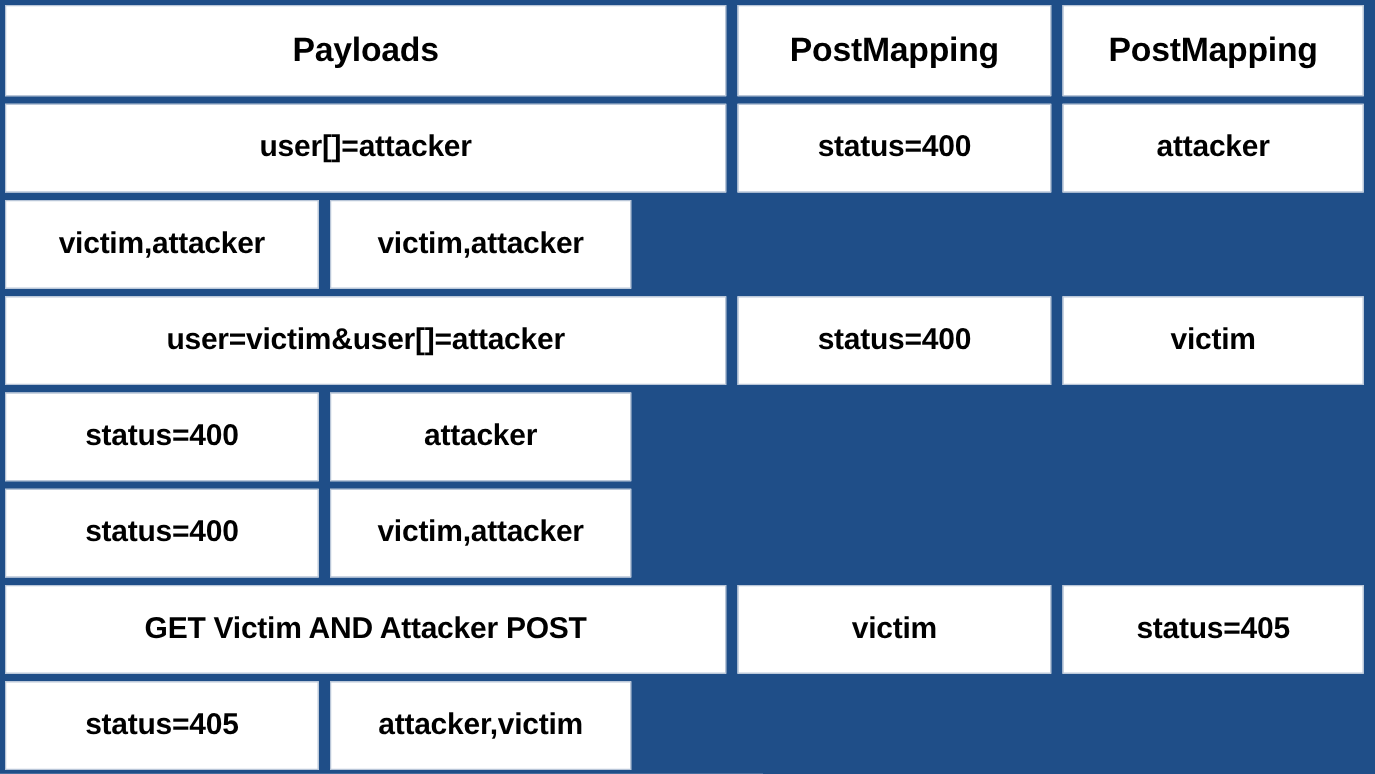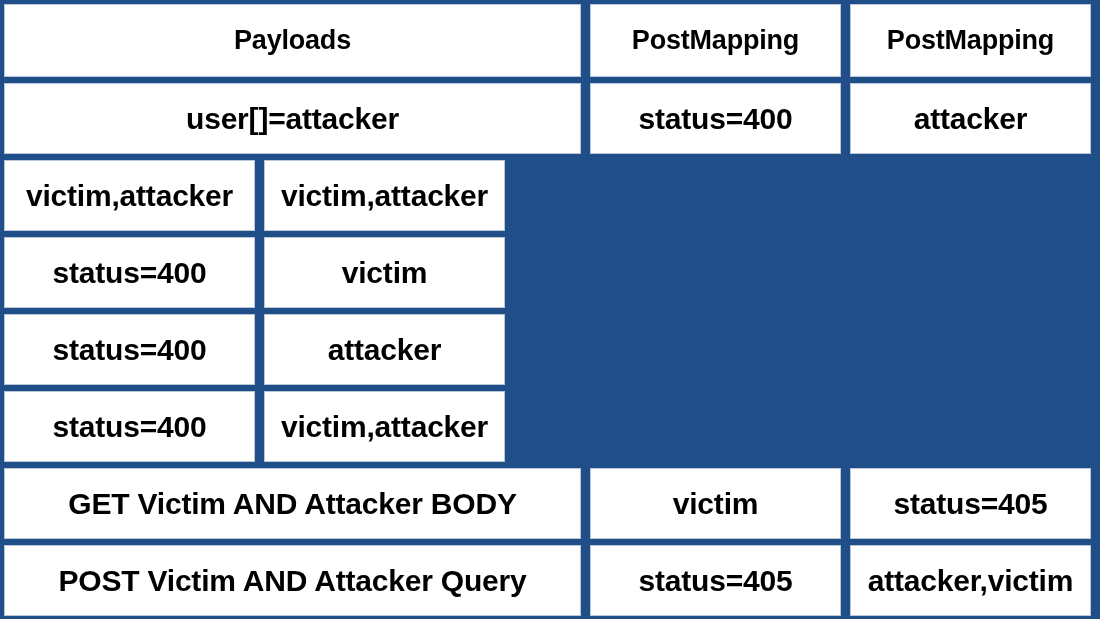--- a/index.html
+++ b/index.html
@@ -43,21 +43,21 @@
   .cell {
     background: #ffffff;
     border: 1px solid #b9c6d8;
     box-sizing: border-box;
     display: flex;
     align-items: center;
     justify-content: center;
     text-align: center;
     color: #000000;
     font-weight: bold;
-    font-size: 30px;
+    font-size: 24px;
     letter-spacing: -0.2px;
     line-height: 1.1;
     overflow: hidden;
     white-space: nowrap;
   }
   .col-payload {
     flex: 0 0 577px;
     margin-right: 9px;
   }
   .col-get {
@@ -91,40 +91,40 @@
       <div class="cell col-get">status=400</div>
       <div class="cell col-post">attacker</div>
     </div>
 
     <div class="table-row">
       <div class="cell col-get">victim,attacker</div>
       <div class="cell col-post">victim,attacker</div>
     </div>
 
     <div class="table-row">
+      <div class="cell col-payload">user=victim&amp;user[]=attacker</div>
       <div class="cell col-get">status=400</div>
       <div class="cell col-post">victim</div>
     </div>
 
     <div class="table-row">
       <div class="cell col-get">status=400</div>
       <div class="cell col-post">attacker</div>
     </div>
 
     <div class="table-row">
       <div class="cell col-get">status=400</div>
       <div class="cell col-post">victim,attacker</div>
     </div>
 
     <div class="table-row">
-      <div class="cell col-payload">GET Victim AND Attacker BODY</div>
+      <div class="cell col-payload">GET Victim AND Attacker POST</div>
       <div class="cell col-get">victim</div>
       <div class="cell col-post">status=405</div>
     </div>
 
     <div class="table-row">
-      <div class="cell col-payload">POST Victim AND Attacker Query</div>
       <div class="cell col-get">status=405</div>
       <div class="cell col-post">attacker,victim</div>
     </div>
 
   </div>
 </div>
 
 </body></html>

